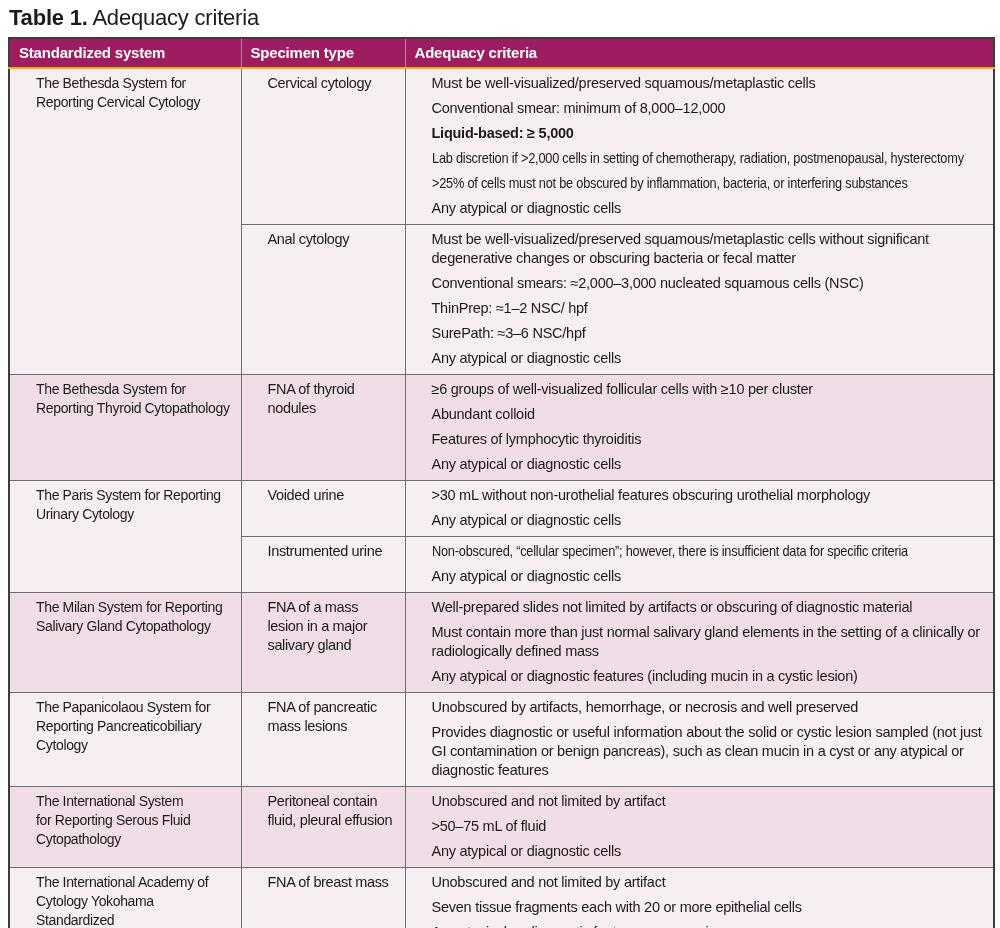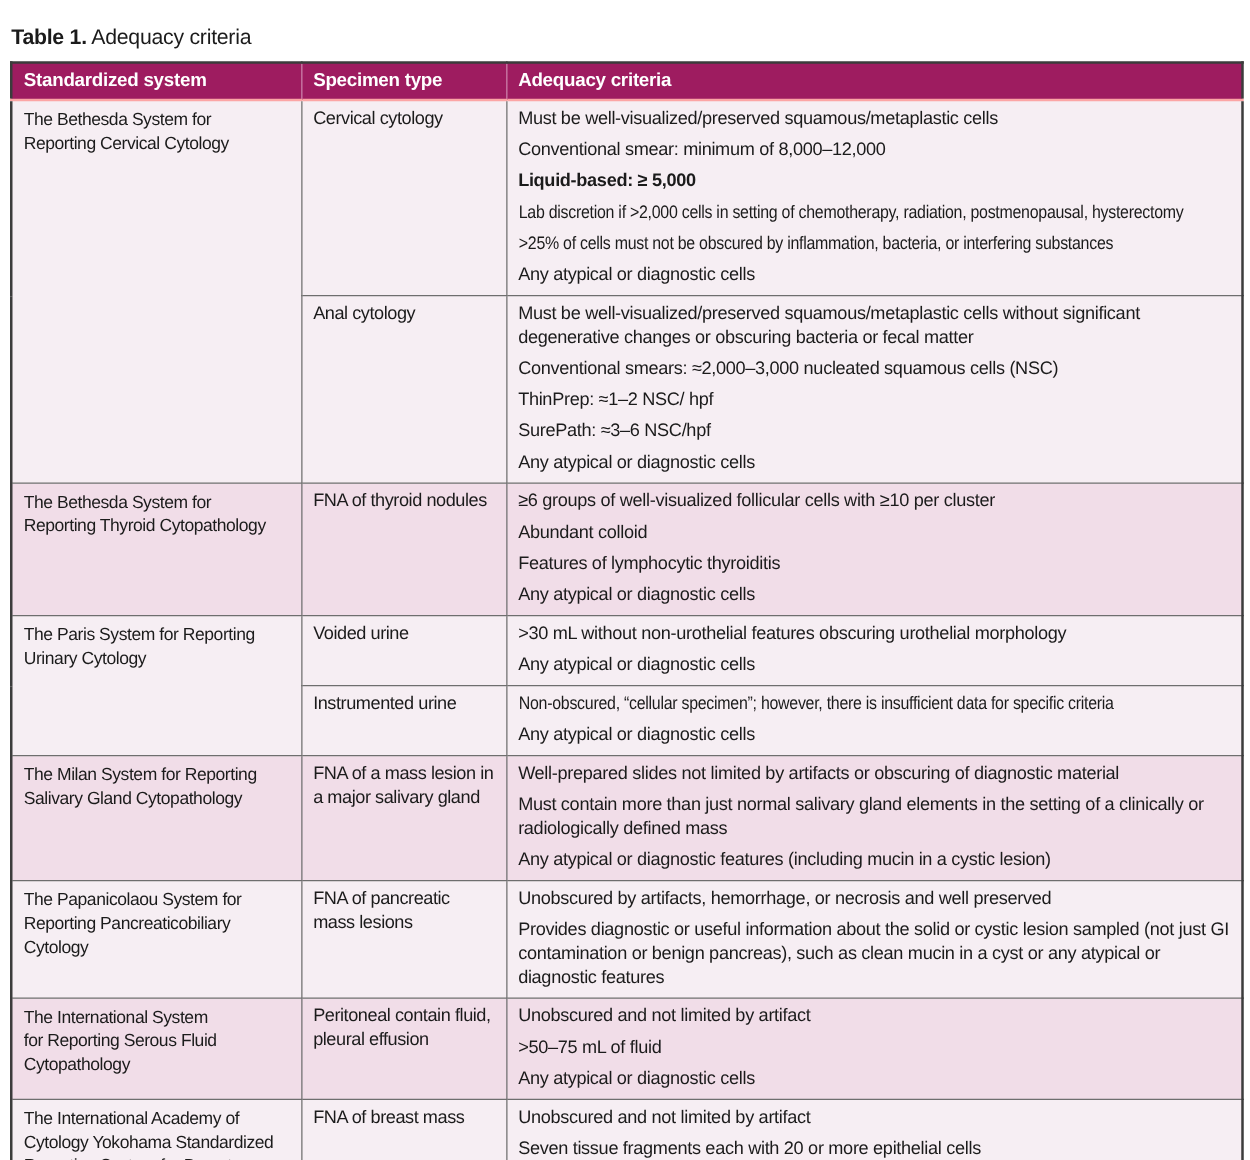--- a/index.html
+++ b/index.html
@@ -8,49 +8,49 @@
     color: #1b1b1b;
     width: 1000px;
   }
   .page {
     width: 1000px;
     height: 928px;
     box-sizing: border-box;
     padding: 6px 7px 0 8px;
   }
   .table-title {
-    font-size: 17px;
+    font-size: 22px;
     line-height: 20px;
-    margin: 14px 0 9px 1px;
+    margin: 2px 0 9px 1px;
     letter-spacing: -0.2px;
   }
   .table-title .b { font-weight: bold; }
 
   table.adequacy {
     border-collapse: collapse;
     table-layout: fixed;
     width: 985px;
     border: 2px solid #3c3c3c;
   }
   th {
     background: #9e1c60;
     color: #ffffff;
     text-align: left;
     font-size: 15px;
     font-weight: bold;
     padding: 5px 8px 6px 9px;
-    border-bottom: 2px solid #fca5a5;
+    border-bottom: 2px solid #eab308;
     letter-spacing: -0.2px;
   }
   th + th { border-left: 1px solid #c97ba6; margin-left: 44px; }
 
   td {
     border: 1px solid #6e6e6e;
     vertical-align: top;
-    padding: 5px 8px 6px 9px;
+    padding: 5px 8px 6px 26px;
     font-size: 14.5px;
     line-height: 19px;
     letter-spacing: -0.25px;
   }
   .light { background: #f6eef3; }
   .pink  { background: #f1dde8; }
 
   td.sys {
     white-space: pre-line;
     font-size: 14px;

